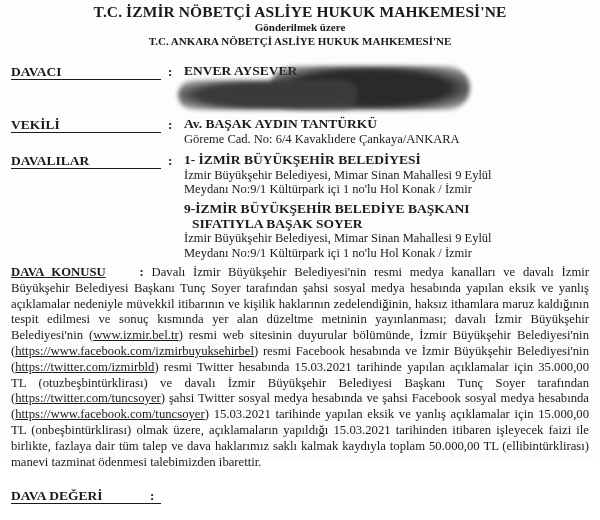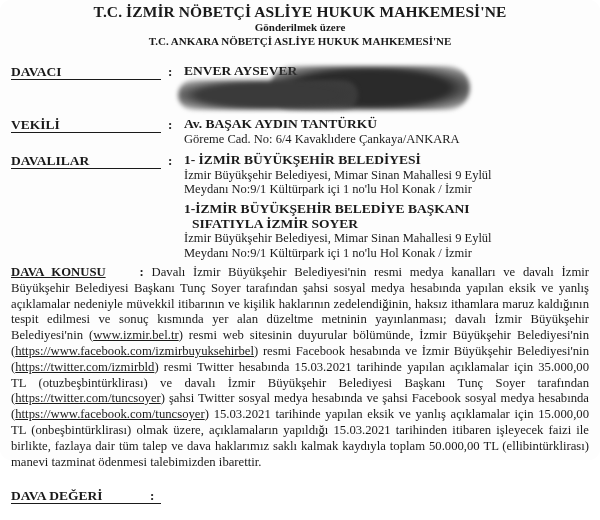--- a/index.html
+++ b/index.html
@@ -58,22 +58,22 @@
   <div class="label" style="top:153px;">
     <span>DAVALILAR</span>
   </div>
   <div class="colon" style="left:168px; top:153px;">:</div>
   <div class="val" style="top:153px;">
     <div class="b">1- İZMİR BÜYÜKŞEHİR BELEDİYESİ</div>
     <div>İzmir Büyükşehir Belediyesi, Mimar Sinan Mahallesi 9 Eylül</div>
     <div>Meydanı No:9/1 Kültürpark içi 1 no'lu Hol Konak / İzmir</div>
   </div>
   <div class="val" style="top:202px;">
-    <div class="b">1-İZMİR BÜYÜKŞEHİR BELEDİYE BAŞKANI</div>
-    <div class="b" style="padding-left:8px;">SIFATIYLA İZMİR SOYER</div>
+    <div class="b">9-İZMİR BÜYÜKŞEHİR BELEDİYE BAŞKANI</div>
+    <div class="b" style="padding-left:8px;">SIFATIYLA BAŞAK SOYER</div>
     <div>İzmir Büyükşehir Belediyesi, Mimar Sinan Mahallesi 9 Eylül</div>
     <div>Meydanı No:9/1 Kültürpark içi 1 no'lu Hol Konak / İzmir</div>
   </div>
 
   <div class="body" style="top:265px;">
     <span class="lbl">DAVA KONUSU</span><span style="display:inline-block; width:34px;"></span><span class="b2">:</span>
     <span>Davalı İzmir Büyükşehir Belediyesi'nin resmi medya kanalları ve davalı İzmir Büyükşehir Belediyesi Başkanı Tunç Soyer tarafından şahsi sosyal medya hesabında yapılan eksik ve yanlış açıklamalar nedeniyle müvekkil itibarının ve kişilik haklarının zedelendiğinin, haksız ithamlara maruz kaldığının tespit edilmesi ve sonuç kısmında yer alan düzeltme metninin yayınlanması; davalı İzmir Büyükşehir Belediyesi'nin (</span><a>www.izmir.bel.tr</a><span>) resmi web sitesinin duyurular bölümünde, İzmir Büyükşehir Belediyesi'nin (</span><a>https://www.facebook.com/izmirbuyuksehirbel</a><span>) resmi Facebook hesabında ve İzmir Büyükşehir Belediyesi'nin (</span><a>https://twitter.com/izmirbld</a><span>) resmi Twitter hesabında 15.03.2021 tarihinde yapılan açıklamalar için 35.000,00 TL (otuzbeşbintürklirası) ve davalı İzmir Büyükşehir Belediyesi Başkanı Tunç Soyer tarafından (</span><a>https://twitter.com/tuncsoyer</a><span>) şahsi Twitter sosyal medya hesabında ve şahsi Facebook sosyal medya hesabında (</span><a>https://www.facebook.com/tuncsoyer</a><span>) 15.03.2021 tarihinde yapılan eksik ve yanlış açıklamalar için 15.000,00 TL (onbeşbintürklirası) olmak üzere, açıklamaların yapıldığı 15.03.2021 tarihinden itibaren işleyecek faizi ile birlikte, fazlaya dair tüm talep ve dava haklarımız saklı kalmak kaydıyla toplam 50.000,00 TL (ellibintürklirası) manevi tazminat ödenmesi talebimizden ibarettir.</span>
   </div>
 
   <div class="label" style="top:488px;">

